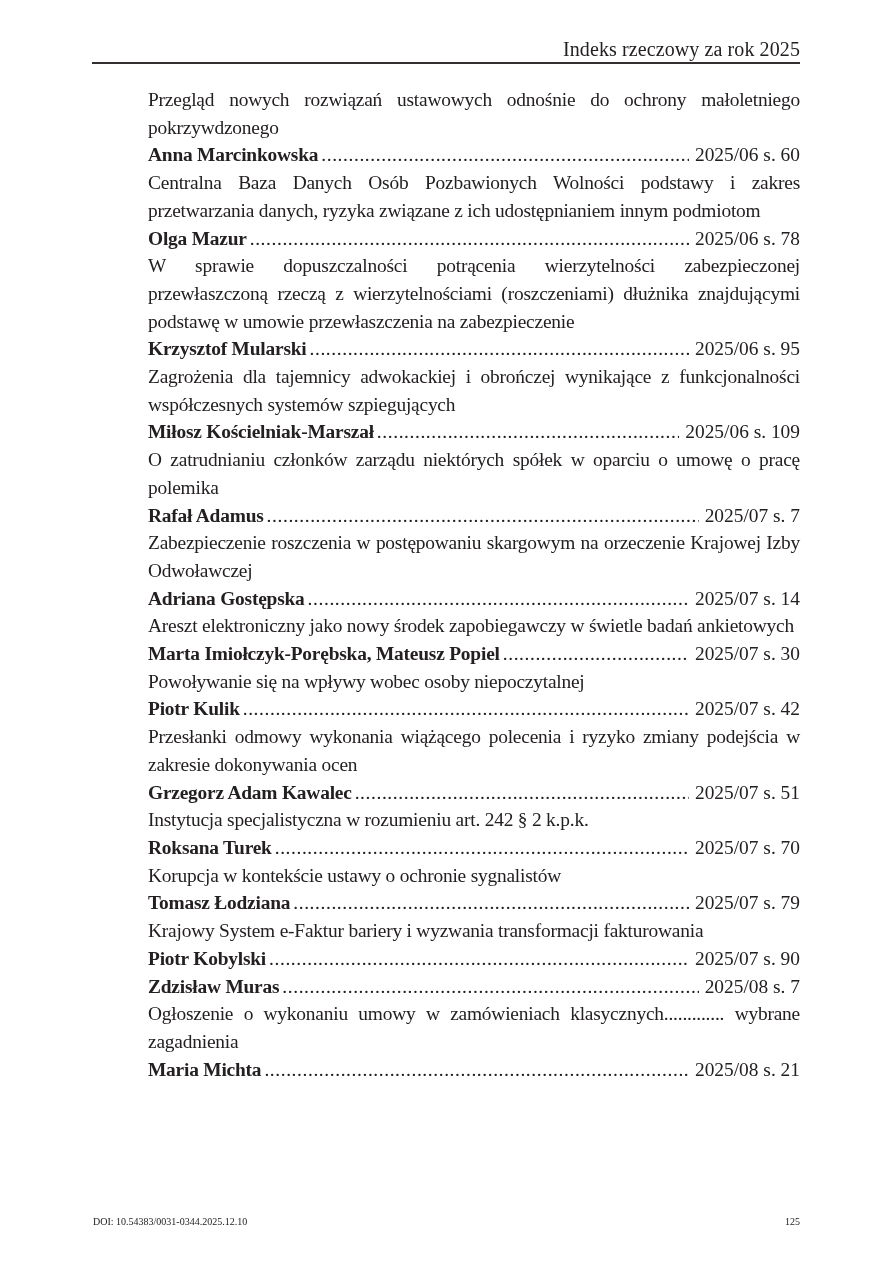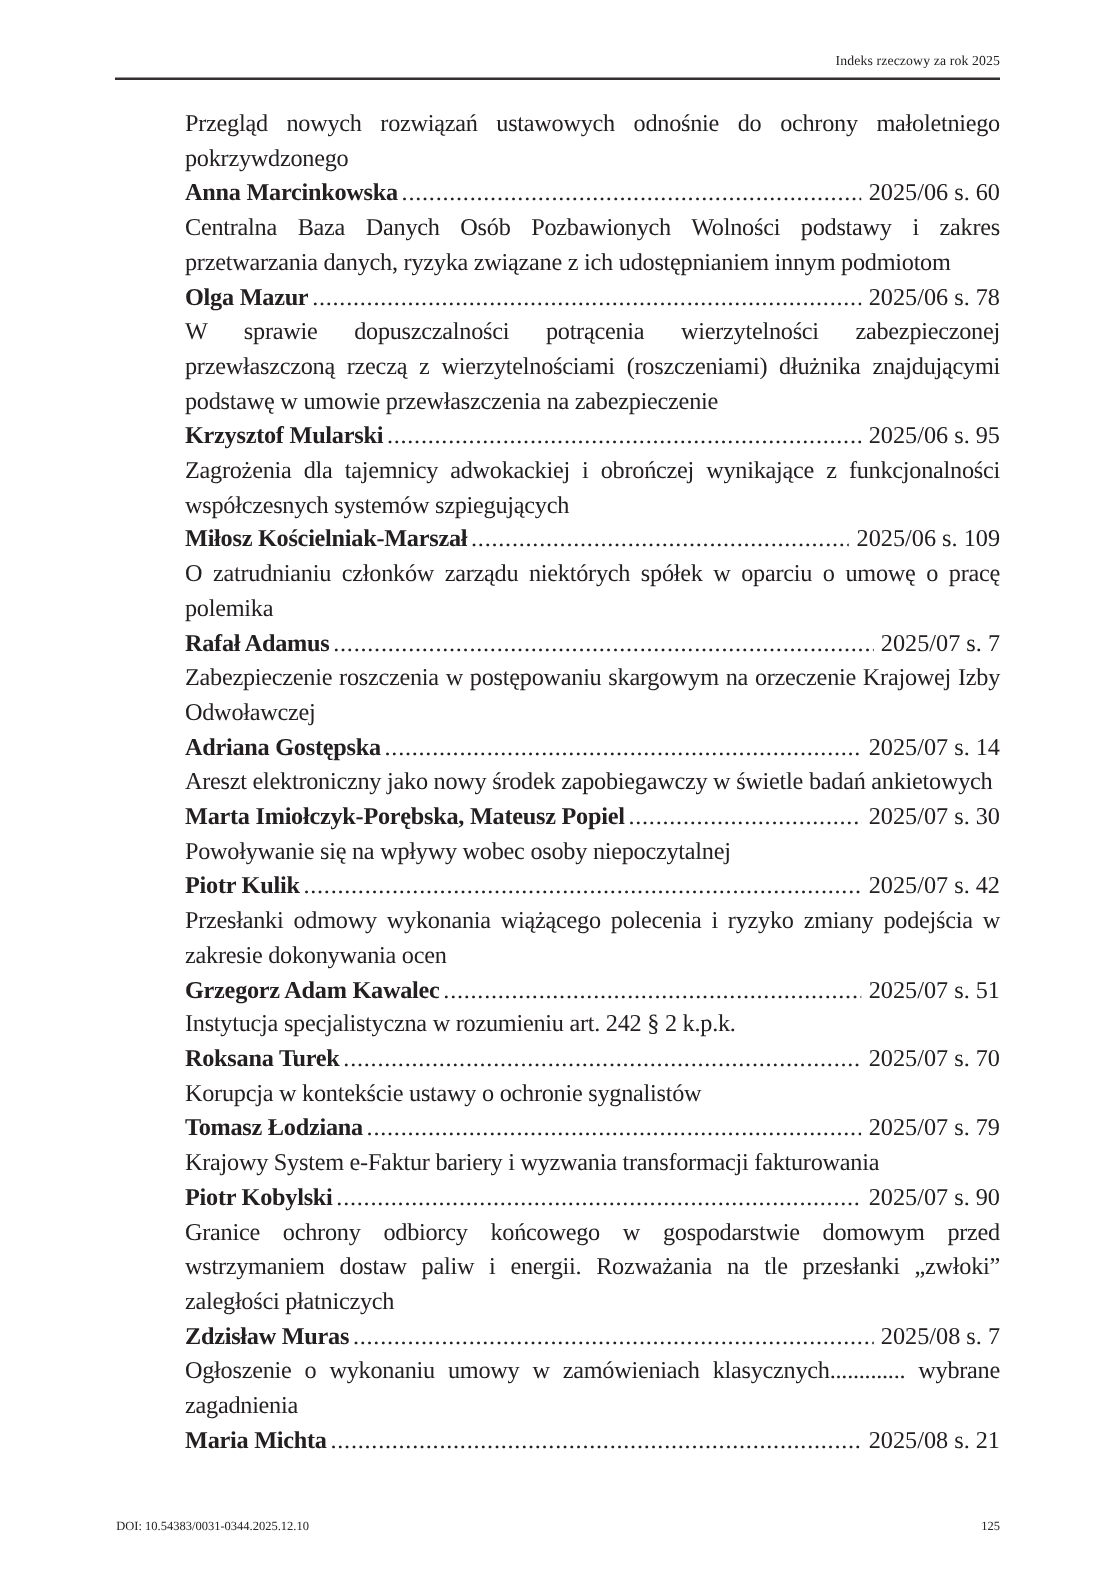--- a/index.html
+++ b/index.html
@@ -24,21 +24,21 @@
   }
   
   .page-header {
     position: absolute;
     left: 92px;
     right: 80px;
     top: 40px;
   }
   .running-head {
     text-align: right;
-    font-size: 11px;
+    font-size: 20px;
     letter-spacing: 0.1px;
     line-height: 18px;
   }
   .header-rule {
     margin-top: 4px;
     height: 0;
     border-bottom: 2.5px solid var(--rule);
   }
   
   .content {
@@ -203,21 +203,20 @@
     <article class="entry">
       <div class="entry-title">Krajowy System e-Faktur bariery i wyzwania transformacji fakturowania</div>
       <div class="author-line">
         <span class="author-names">Piotr Kobylski</span>
         <span class="leader-dots"></span>
         <span class="issue-ref">2025/07 s. 90</span>
       </div>
     </article>
 
     <article class="entry">
-      <div class="entry-title">Granice ochrony odbiorcy końcowego w gospodarstwie domowym przed wstrzymaniem dostaw paliw i energii. Rozważania na tle przesłanki „zwłoki” zaległości płatniczych</div>
       <div class="author-line">
         <span class="author-names">Zdzisław Muras</span>
         <span class="leader-dots"></span>
         <span class="issue-ref">2025/08 s. 7</span>
       </div>
     </article>
 
     <article class="entry">
       <div class="entry-title">Ogłoszenie o wykonaniu umowy w zamówieniach klasycznych............. wybrane zagadnienia</div>
       <div class="author-line">

